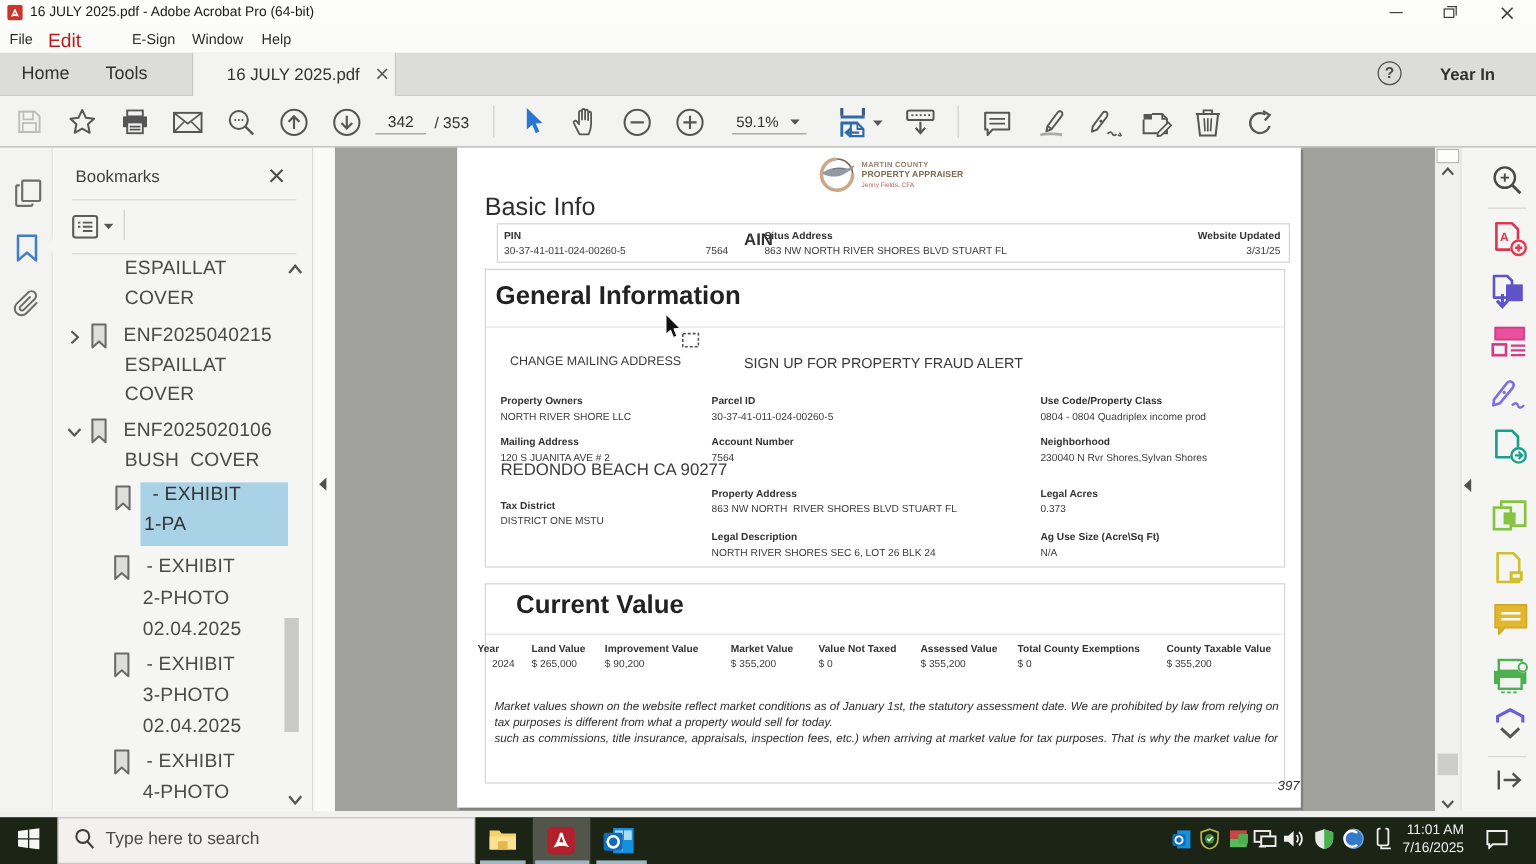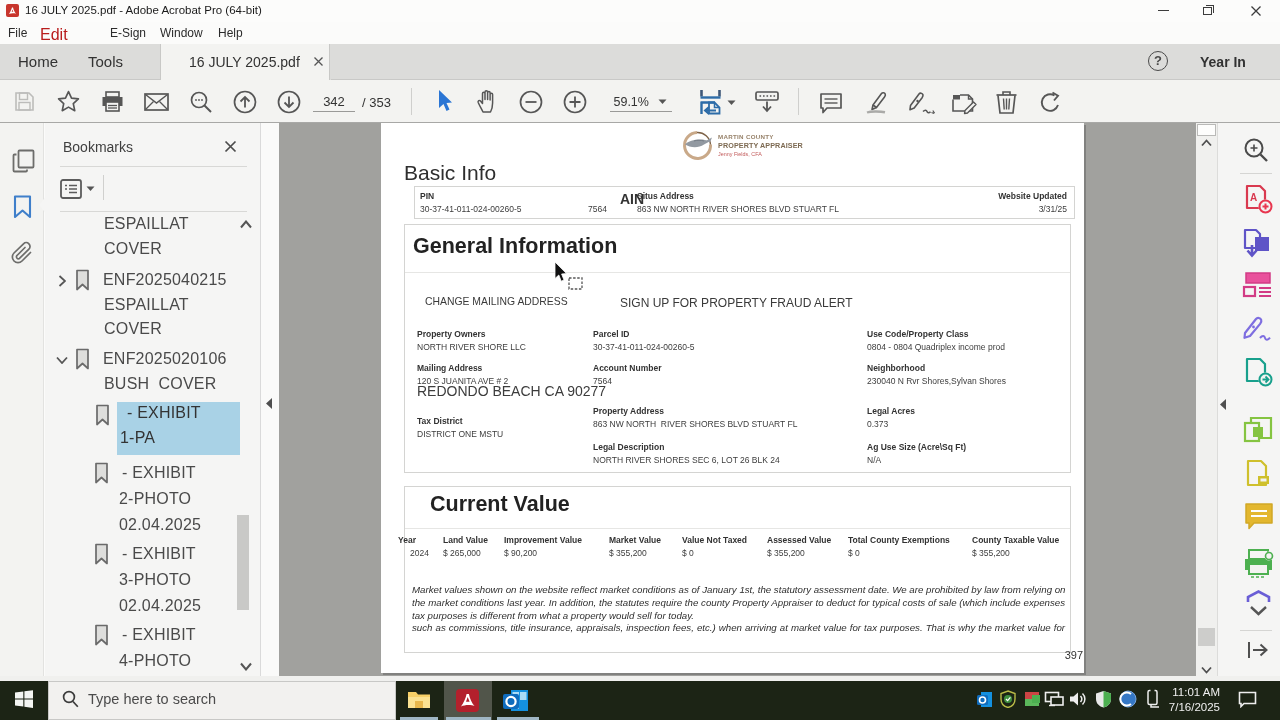--- a/index.html
+++ b/index.html
@@ -366,25 +366,24 @@
     <span class="abs" style="left:443px;">$ 265,000</span>
     <span class="abs" style="left:504px;">$ 90,200</span>
     <span class="abs" style="left:609px;">$ 355,200</span>
     <span class="abs" style="left:682px;">$ 0</span>
     <span class="abs" style="left:767px;">$ 355,200</span>
     <span class="abs" style="left:848px;">$ 0</span>
     <span class="abs" style="left:972px;">$ 355,200</span>
   </div>
   <div id="cvpara" class="abs" style="left:412px;top:584px;width:653px;font-size:9.7px;font-style:italic;color:#2e2e2e;">
     <div style="position:relative;height:12.8px;text-align:justify;text-align-last:justify;white-space:nowrap;">Market values shown on the website reflect market conditions as of January 1st, the statutory assessment date. We are prohibited by law from relying on</div>
-    <div style="position:relative;height:12.8px;text-align:justify;text-align-last:justify;white-space:nowrap;">the market conditions last year. In addition, the statutes require the county Property Appraiser to deduct for typical costs of sale (which include expenses</div>
     <div style="position:relative;height:12.8px;">tax purposes is different from what a property would sell for today.</div>
     <div style="position:relative;height:12.8px;text-align:justify;text-align-last:justify;white-space:nowrap;">such as commissions, title insurance, appraisals, inspection fees, etc.) when arriving at market value for tax purposes. That is why the market value for</div>
   </div>
-  <div class="abs" style="left:1045px;top:649px;width:38px;font-size:11px;color:#333;text-align:right;">397</div>
+  <div class="abs" style="left:1045px;top:649px;width:38px;font-size:11px;color:#333;text-align:right;font-style:italic;">397</div>
 </div>
 
 <div class="abs" style="left:1196px;top:123px;width:21px;height:553px;background:#f0f0ee;"></div>
 <div id="doc-scrollbar">
   <div class="abs" style="left:1197px;top:124px;width:19px;height:12px;background:#fdfdfc;border:1px solid #b9b9b7;"></div>
   <svg class="abs" style="left:1201px;top:139px" width="11" height="8" viewBox="0 0 11 8">
       <path d="M1 6.5 L5.5 1.5 L10 6.5" fill="none" stroke="#4f4f4f" stroke-width="1.8"></path>
     </svg>
   <div class="abs" style="left:1198px;top:628px;width:17px;height:18px;background:#cdcdcb;"></div>
   <svg class="abs" style="left:1201px;top:666px" width="11" height="8" viewBox="0 0 11 8">

